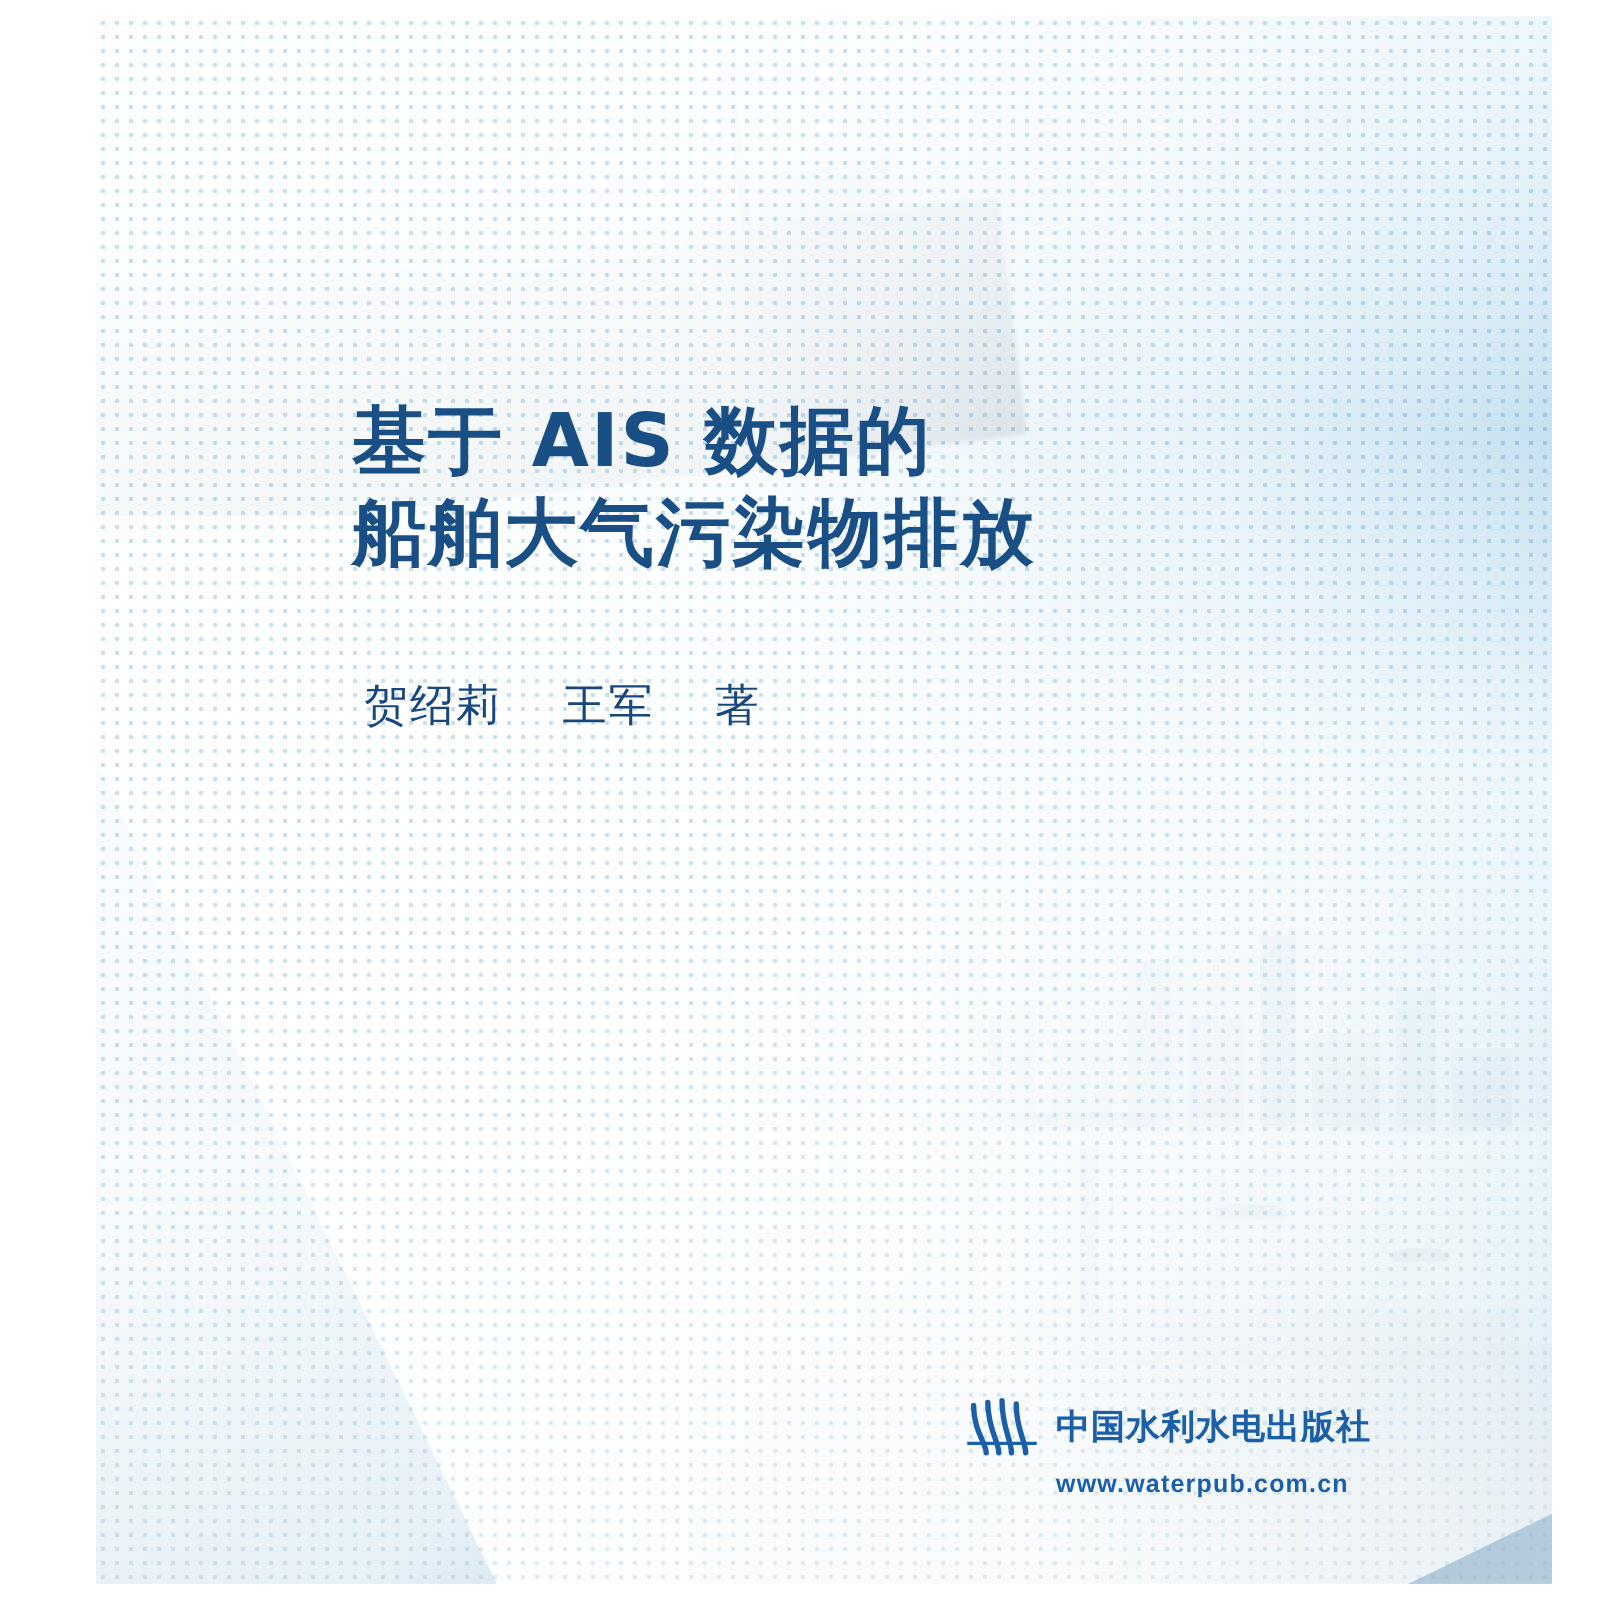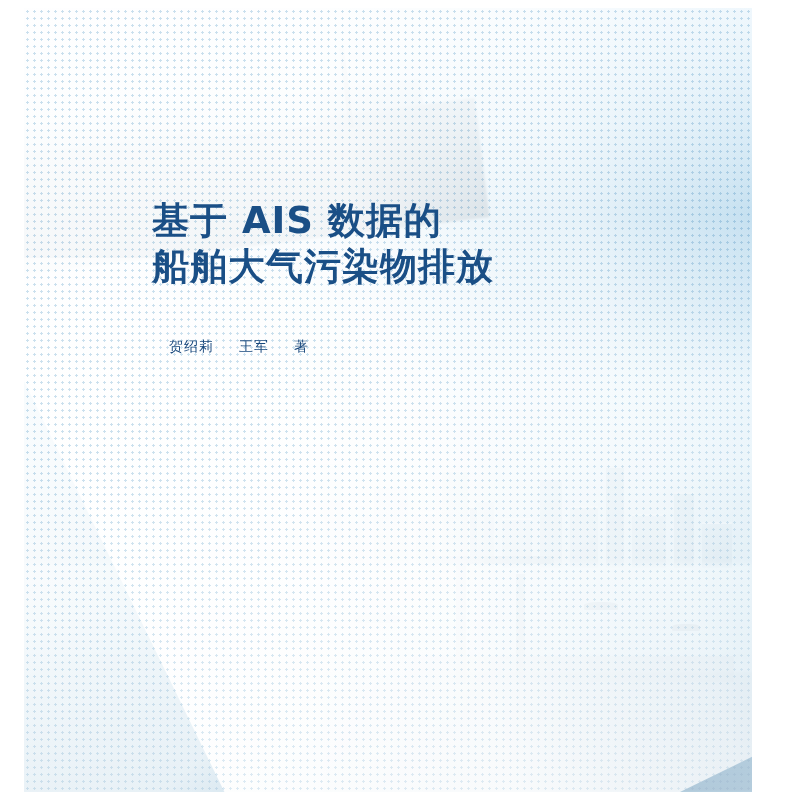--- a/index.html
+++ b/index.html
@@ -10,21 +10,21 @@
   body {
     width: 800px;
     height: 800px;
     font-family: "Liberation Sans", sans-serif;
     overflow: hidden;
   }
 
   
   #cover {
     position: absolute;
-    left: 24px;
+    left: 48px;
     top: 8px;
     width: 728px;
     height: 784px;
     overflow: hidden;
     background: #eaf4fb;
   }
 
   
   .photo-layer {
     position: absolute;
@@ -225,23 +225,23 @@
     font-family: "DejaVu Sans", "Liberation Sans", sans-serif;
     font-weight: bold;
     font-size: 24px;
     line-height: 32px;
     color: #1a4f86;
     letter-spacing: 1px;
     white-space: nowrap;
   }
   .authors {
     margin-top: 48px;
-    margin-left: 17px;
-    font-family: Liberation Serif, serif;
-    font-size: 14px;
+    margin-left: 6px;
+    font-family: Liberation Sans, sans-serif;
+    font-size: 22px;
     color: #17477c;
     letter-spacing: 1px;
   }
   .authors span.gap { display: inline-block; width: 16px; }
 
   
   .publisher {
     position: absolute;
     left: 434px;
     top: 690px;
@@ -333,14 +333,27 @@
     <div class="title-line">船舶大气污染物排放</div>
     <div class="authors">
       <span>贺绍莉</span>
       <span class="gap"></span>
       <span>王军</span>
       <span class="gap"></span>
       <span>著</span>
     </div>
   </div>
 
+  <div class="publisher">
+    <div class="pub-row">
+      <svg class="pub-mark" viewBox="0 0 48 38">
+        <path d="M6 6 C6 22, 14 30, 14 36" stroke="#1b5fa8" stroke-width="3.4" fill="none" stroke-linecap="round"></path>
+        <path d="M15 4 C15 21, 22 29, 22 36" stroke="#1b5fa8" stroke-width="3.4" fill="none" stroke-linecap="round"></path>
+        <path d="M24 3 C24 20, 30 28, 30 36" stroke="#1b5fa8" stroke-width="3.4" fill="none" stroke-linecap="round"></path>
+        <path d="M33 5 C33 21, 39 29, 39 36" stroke="#1b5fa8" stroke-width="3.4" fill="none" stroke-linecap="round"></path>
+        <path d="M2 30 H46" stroke="#1b5fa8" stroke-width="2.2" fill="none"></path>
+      </svg>
+      <div class="pub-name">中国水利水电出版社</div>
+    </div>
+    <div class="pub-url">www.waterpub.com.cn</div>
+  </div>
 
 </div>
 
 </body></html>

